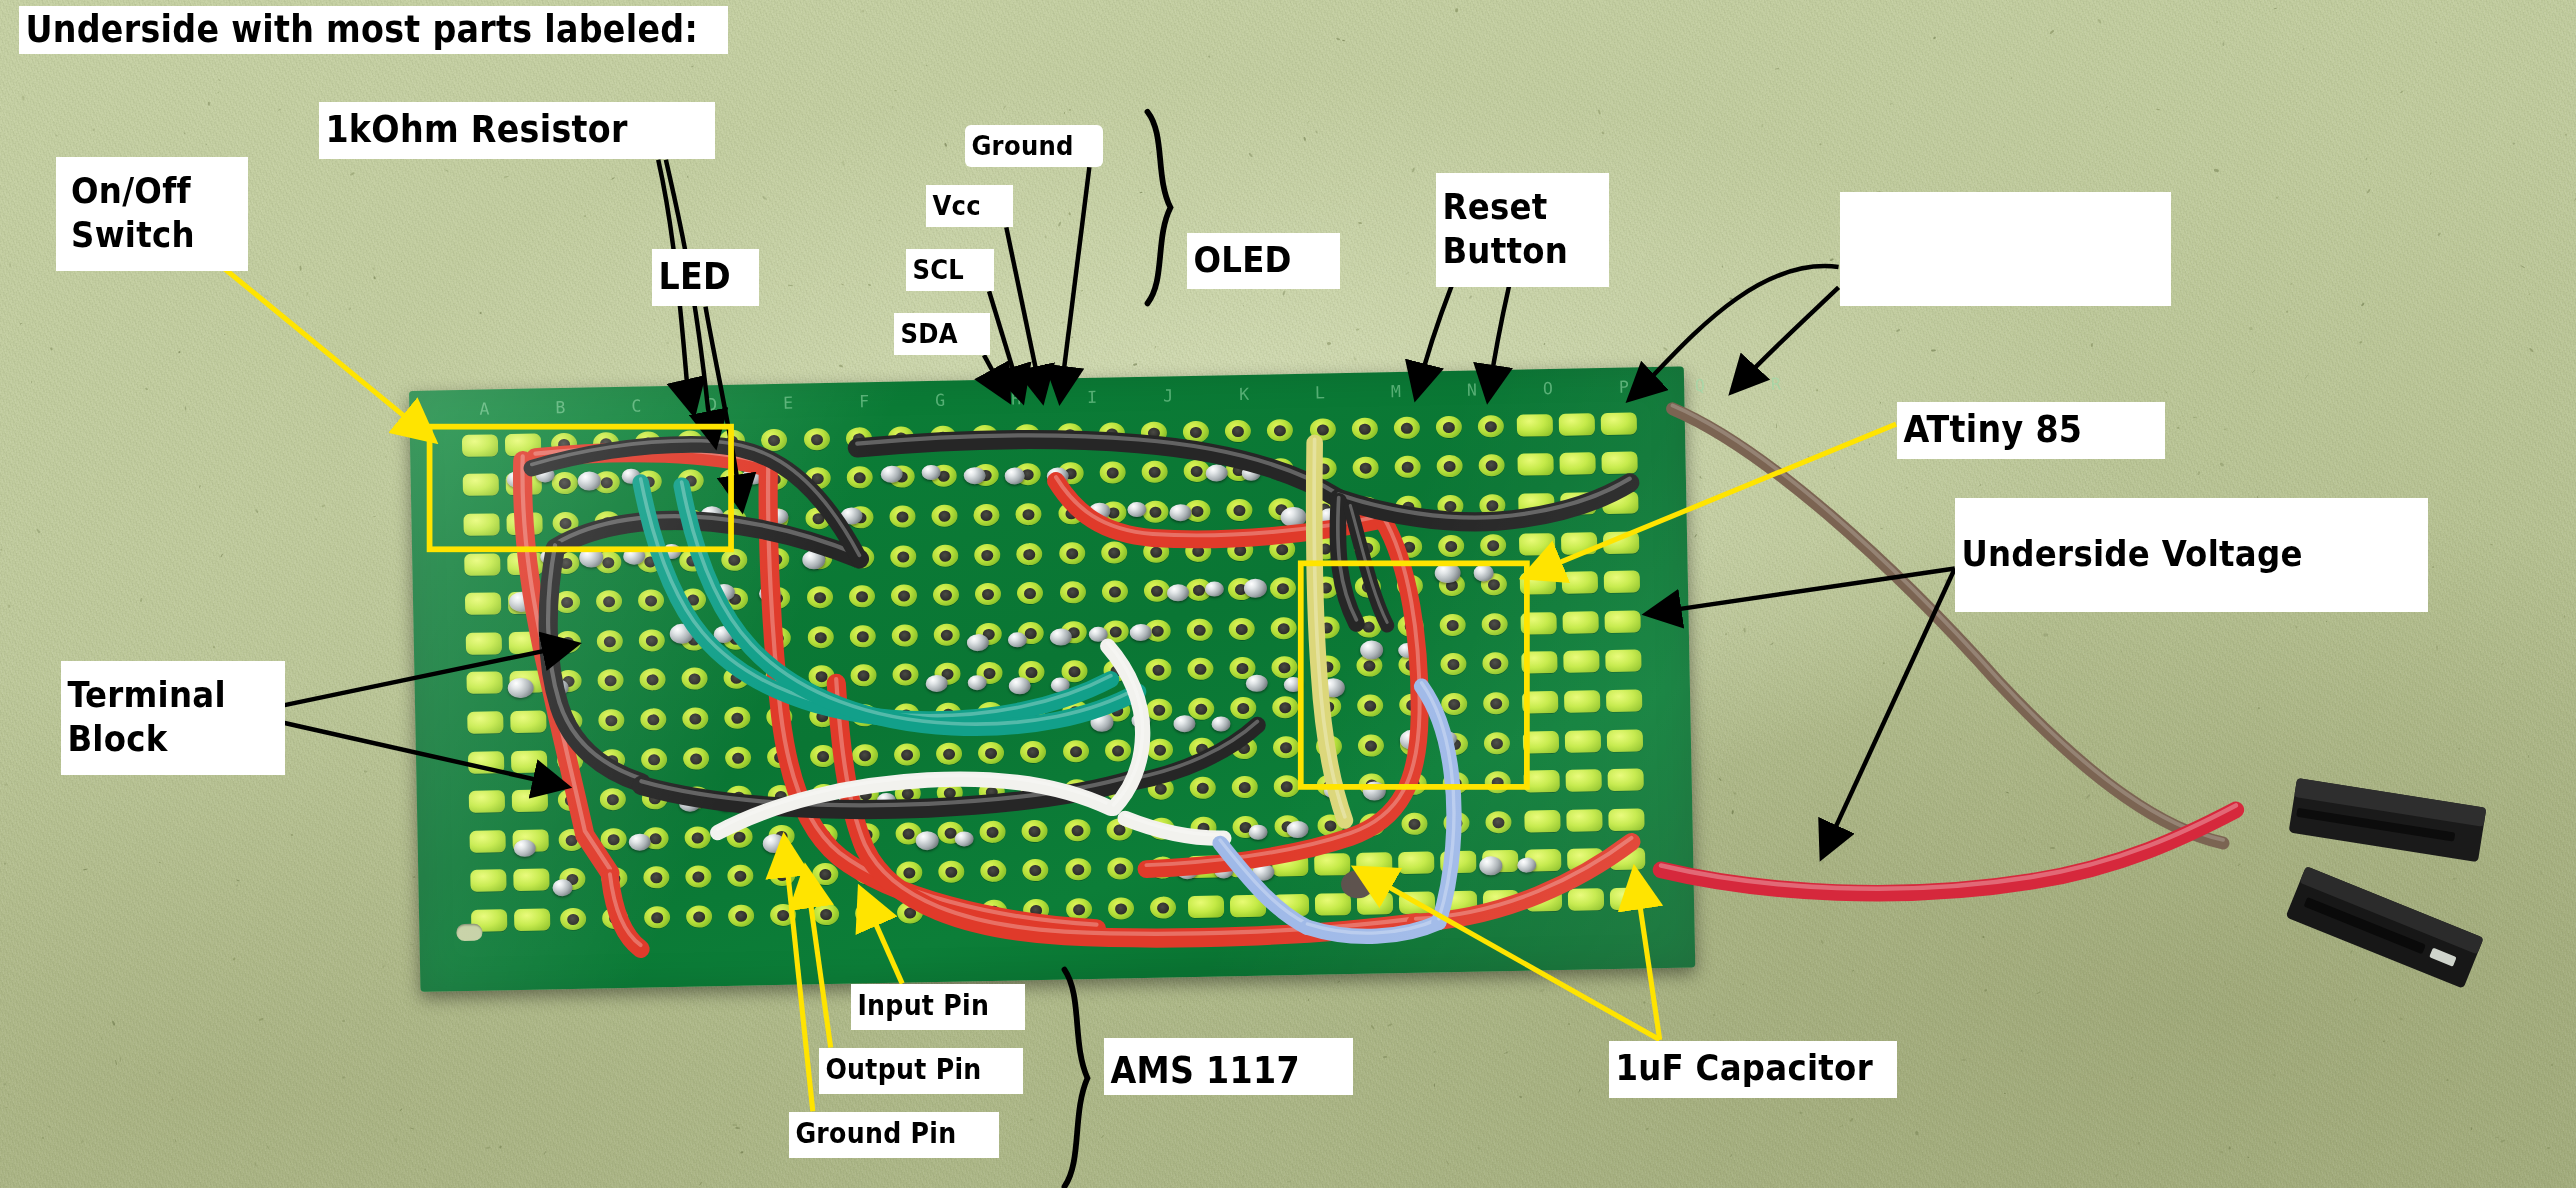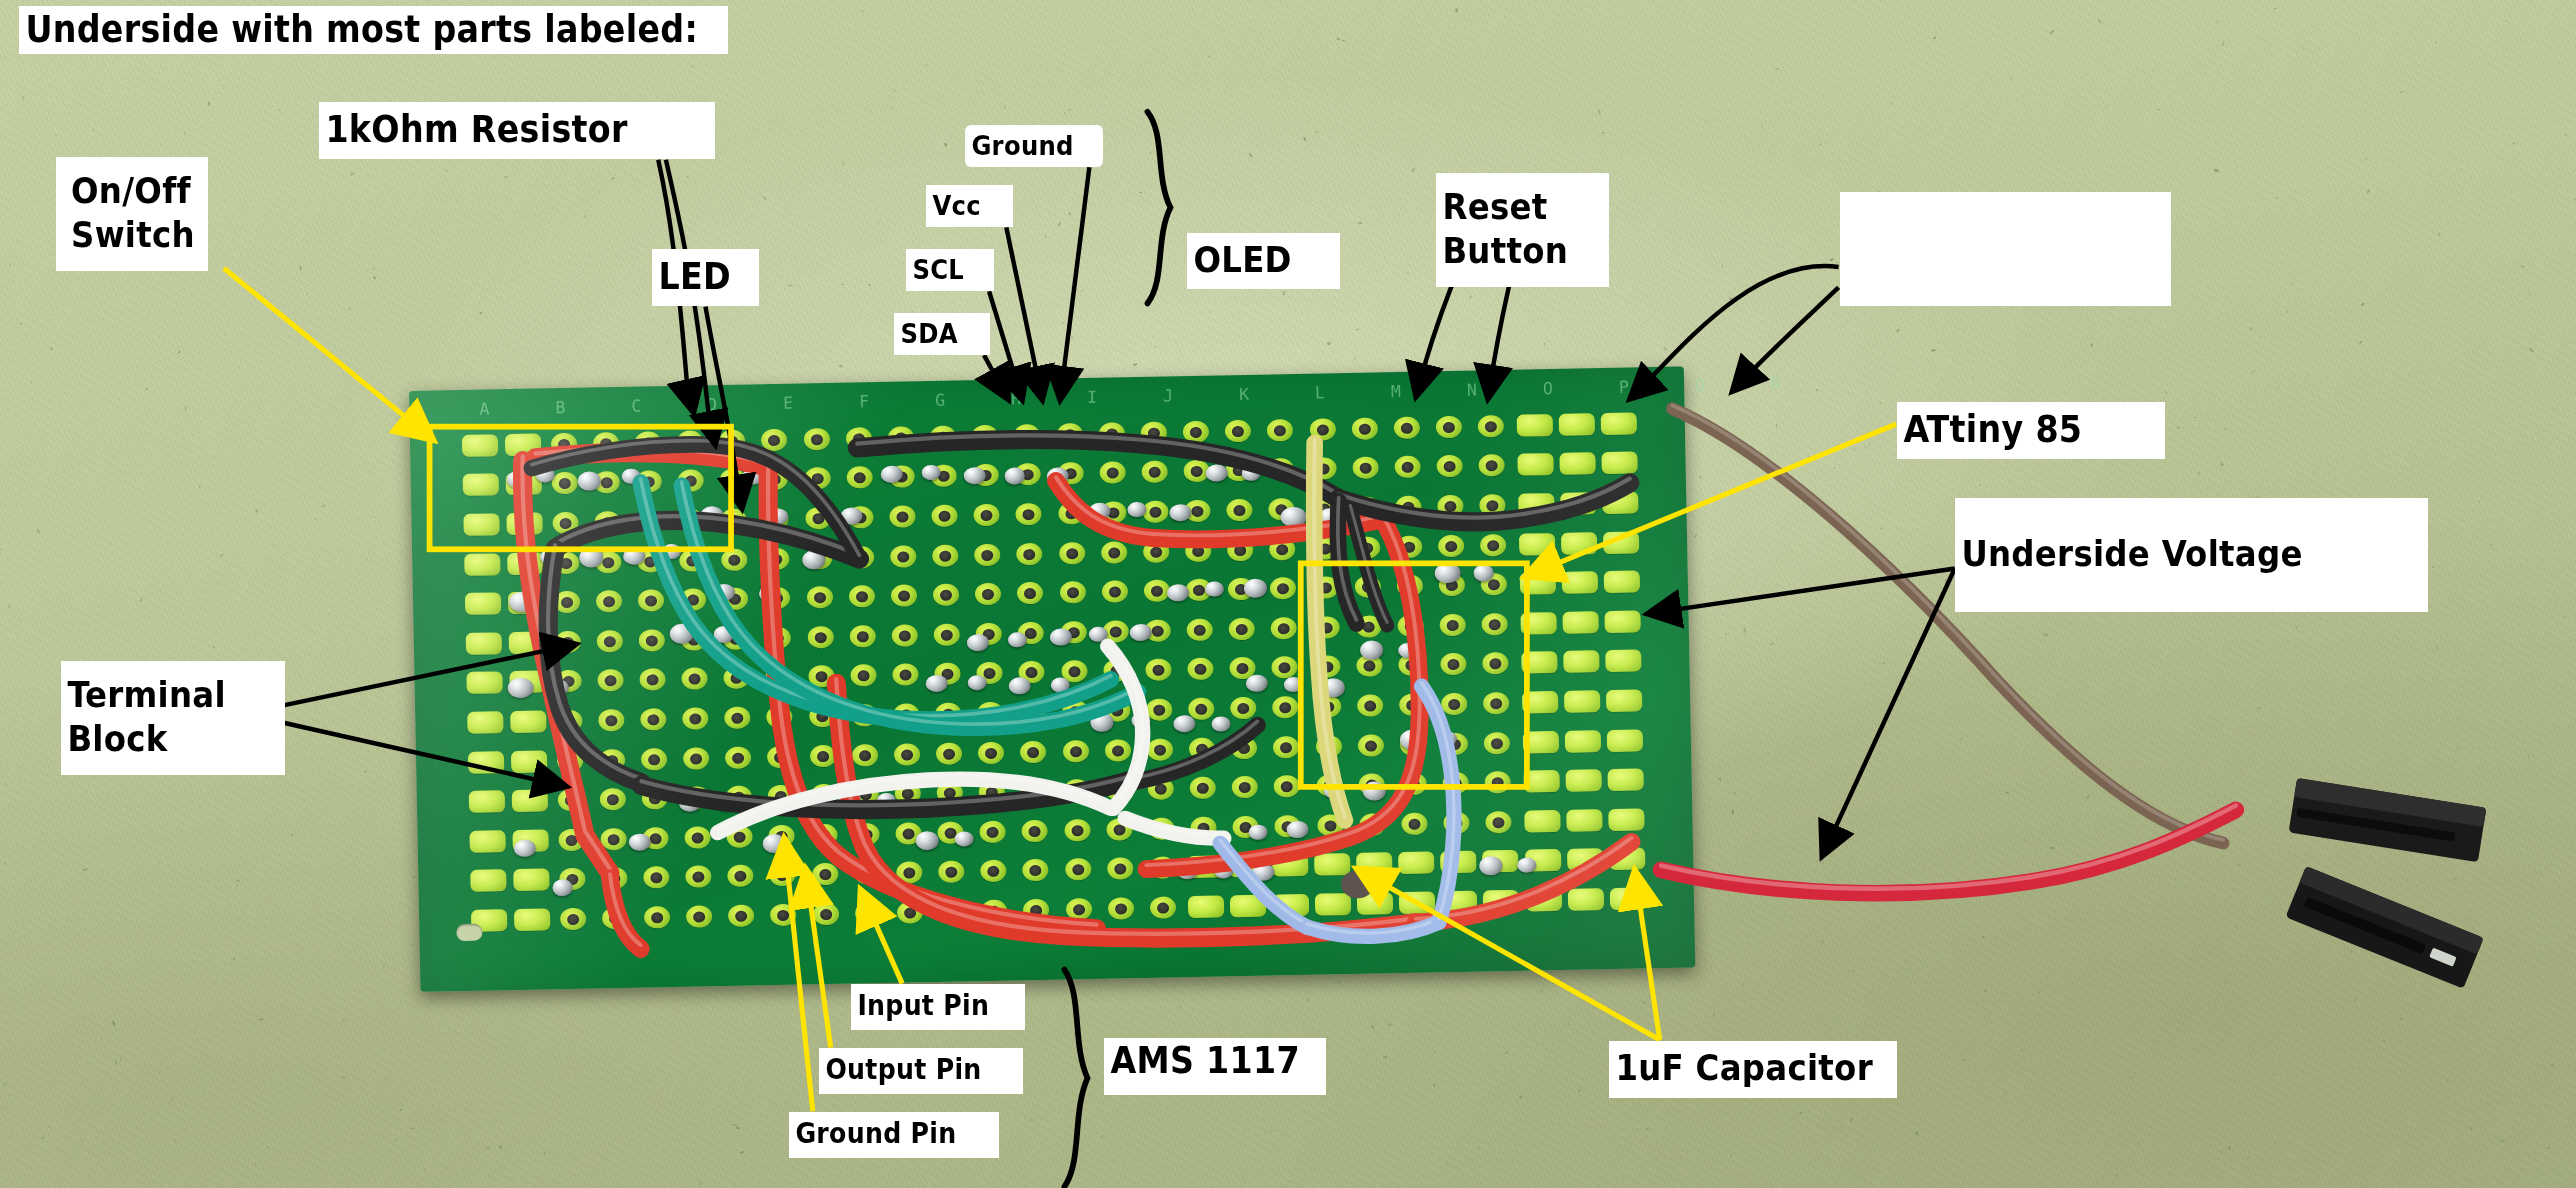--- a/index.html
+++ b/index.html
@@ -1729,34 +1729,34 @@
         <rect x="2036" y="882" width="354" height="350" stroke="#ffe400" stroke-width="9" fill="none"></rect>
       </g>
     <g id="g-braces">
         <path d="M1796,175 C1824,211 1808,277 1832,325 C1808,373 1824,439 1796,475" stroke="#000000" stroke-width="9" fill="none" stroke-linecap="round"></path>
         <path d="M1666,1518 C1694,1558.8 1678,1633.6 1702,1688 C1678,1742.4 1694,1817.2 1666,1858" stroke="#000000" stroke-width="9" fill="none" stroke-linecap="round"></path>
       </g>
   </svg>
 
   <div id="labels">
       <div class="lbl" style="left: 19px; top: 6.4px; width: 709px; min-height: 48px; font-size: 37px; display: flex; flex-direction: column; justify-content: center;"><span>Underside with most parts labeled:</span></div>
-      <div class="lbl l2" style="left: 56px; top: 157px; width: 152px; min-height: 114px; font-size: 36px; display: flex; flex-direction: column; justify-content: center; padding-left: 15px;"><span>On/Off</span><span>Switch</span></div>
+      <div class="lbl l2" style="left: 56px; top: 157px; width: 192px; min-height: 114px; font-size: 36px; display: flex; flex-direction: column; justify-content: center; padding-left: 15px;"><span>On/Off</span><span>Switch</span></div>
       <div class="lbl" style="left: 319px; top: 102px; width: 396px; min-height: 57px; font-size: 37px; display: flex; flex-direction: column; justify-content: center;"><span>1kOhm Resistor</span></div>
       <div class="lbl" style="left: 652px; top: 249px; width: 107px; min-height: 57px; font-size: 37px; display: flex; flex-direction: column; justify-content: center;"><span>LED</span></div>
       <div class="lbl" style="left: 965px; top: 125px; width: 138px; min-height: 42px; font-size: 27px; display: flex; flex-direction: column; justify-content: center; border-radius: 6px;"><span>Ground</span></div>
       <div class="lbl" style="left: 926px; top: 185px; width: 87px; min-height: 42px; font-size: 27px; display: flex; flex-direction: column; justify-content: center;"><span>Vcc</span></div>
       <div class="lbl" style="left: 906px; top: 249px; width: 88px; min-height: 42px; font-size: 27px; display: flex; flex-direction: column; justify-content: center;"><span>SCL</span></div>
       <div class="lbl" style="left: 894px; top: 313px; width: 96px; min-height: 42px; font-size: 27px; display: flex; flex-direction: column; justify-content: center;"><span>SDA</span></div>
       <div class="lbl" style="left: 1187px; top: 233px; width: 153px; min-height: 56px; font-size: 36px; display: flex; flex-direction: column; justify-content: center;"><span>OLED</span></div>
       <div class="lbl l2" style="left: 1436px; top: 173px; width: 173px; min-height: 114px; font-size: 36px; display: flex; flex-direction: column; justify-content: center;"><span>Reset</span><span>Button</span></div>
       <div class="lbl l2" style="left: 1840px; top: 192px; width: 331px; min-height: 114px; font-size: 36px; display: flex; flex-direction: column; justify-content: center;"></div>
       <div class="lbl" style="left: 1897px; top: 402px; width: 268px; min-height: 57px; font-size: 37px; display: flex; flex-direction: column; justify-content: center;"><span>ATtiny 85</span></div>
       <div class="lbl l2" style="left: 1955px; top: 498px; width: 473px; min-height: 114px; font-size: 36px; display: flex; flex-direction: column; justify-content: center;"><span>Underside Voltage</span></div>
       <div class="lbl l2" style="left: 61px; top: 661px; width: 224px; min-height: 114px; font-size: 36px; display: flex; flex-direction: column; justify-content: center;"><span>Terminal</span><span>Block</span></div>
       <div class="lbl" style="left: 851px; top: 984px; width: 174px; min-height: 46px; font-size: 28px; display: flex; flex-direction: column; justify-content: center;"><span>Input Pin</span></div>
       <div class="lbl" style="left: 819px; top: 1048px; width: 204px; min-height: 46px; font-size: 28px; display: flex; flex-direction: column; justify-content: center;"><span>Output Pin</span></div>
       <div class="lbl" style="left: 789px; top: 1112px; width: 210px; min-height: 46px; font-size: 28px; display: flex; flex-direction: column; justify-content: center;"><span>Ground Pin</span></div>
-      <div class="lbl" style="left: 1104px; top: 1038px; width: 222px; min-height: 57px; font-size: 37px; display: flex; flex-direction: column; justify-content: flex-start;"><span>AMS 1117</span></div>
+      <div class="lbl" style="left: 1104px; top: 1038px; width: 249px; min-height: 57px; font-size: 37px; display: flex; flex-direction: column; justify-content: flex-end;"><span>AMS 1117</span></div>
       <div class="lbl" style="left: 1609px; top: 1041px; width: 288px; min-height: 57px; font-size: 36px; display: flex; flex-direction: column; justify-content: center;"><span>1uF Capacitor</span></div>
     </div>
 
 </div>
 
 
 </body></html>

